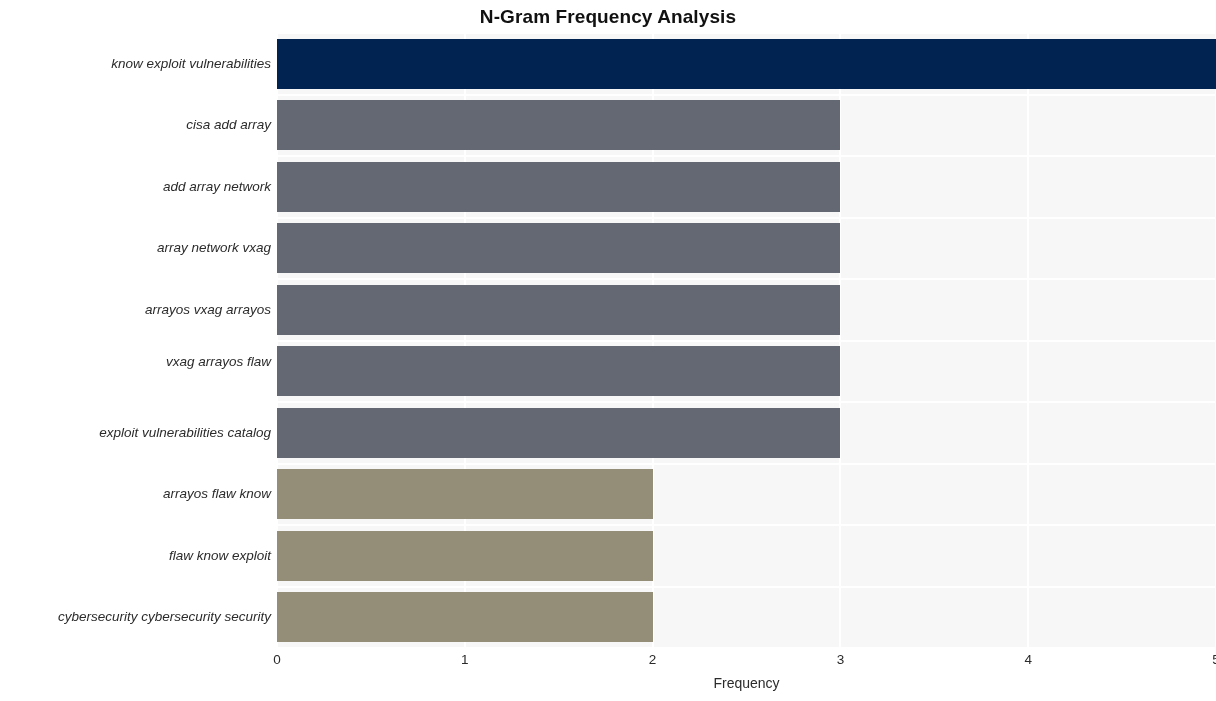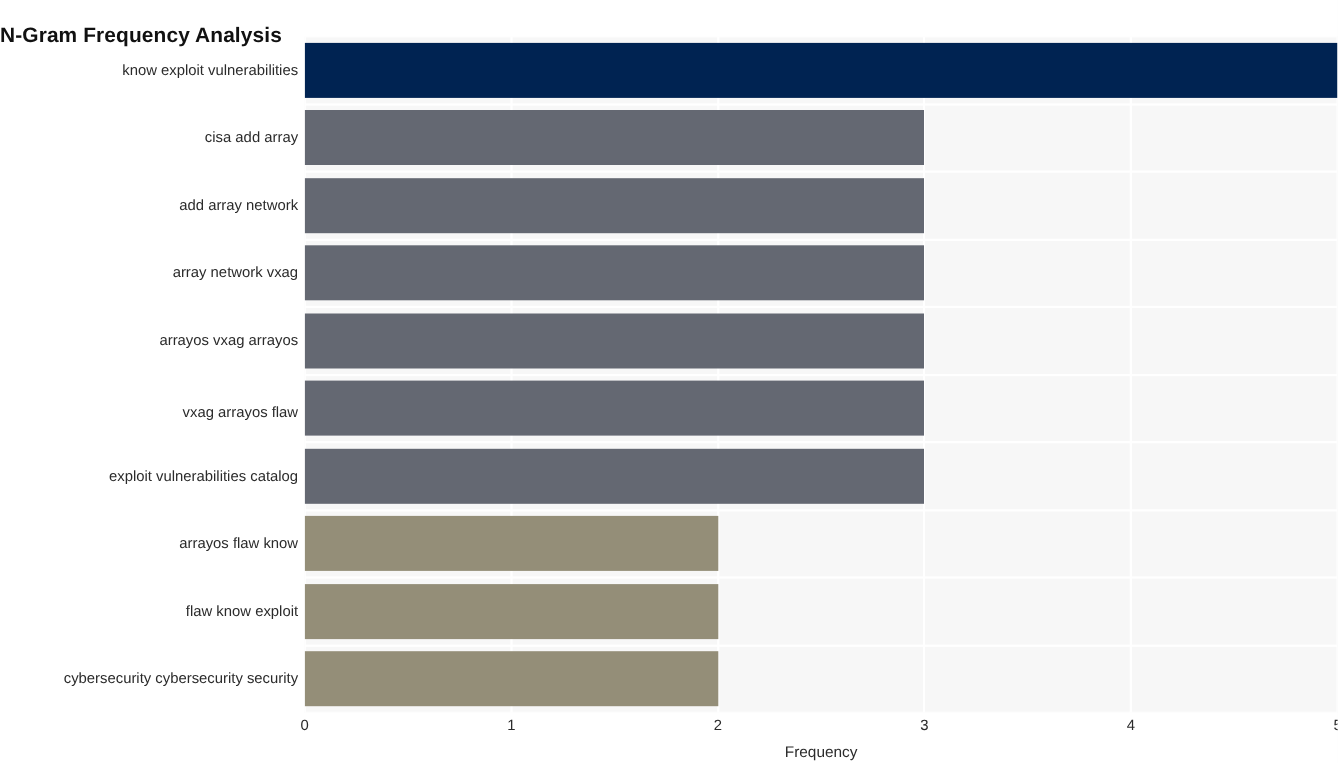--- a/index.html
+++ b/index.html
@@ -20,23 +20,23 @@
     left: 0;
     top: 0;
     width: 1216px;
     height: 701px;
   }
 
   
   .chart-title {
     position: absolute;
     left: 0;
-    top: 22px;
+    top: 6px;
     width: 1216px;
-    text-align: left;
+    text-align: center;
     font-size: 19px;
     font-weight: bold;
     color: #111111;
     letter-spacing: 0.1px;
     line-height: 22px;
   }
 
   
   .plot-area {
     position: absolute;
@@ -70,20 +70,21 @@
     height: 50px;
   }
 
   
   .ylabels {
     position: absolute;
     left: 0;
     top: 33px;
     width: 271px;
     height: 615px;
+    font-style: italic;
   }
   .ylabel {
     position: absolute;
     right: 0;
     width: 271px;
     text-align: right;
     font-size: 13.5px;
     color: #2b2b2b;
     height: 50px;
     line-height: 50px;
@@ -153,21 +154,21 @@
       <div class="bar" title="flaw know exploit: 2" style="top: 497.75px; width: 375.6px; background: rgb(148, 142, 120);"></div>
       <div class="bar" title="cybersecurity infrastructure security: 2" style="top: 559.25px; width: 375.6px; background: rgb(148, 142, 120);"></div>
     </div>
 
   <div class="ylabels" id="ylabels">
       <div class="ylabel" style="top: 5.75px;">know exploit vulnerabilities</div>
       <div class="ylabel" style="top: 67.25px;">cisa add array</div>
       <div class="ylabel" style="top: 128.75px;">add array network</div>
       <div class="ylabel" style="top: 190.25px; margin-left: 40px;">array network vxag</div>
       <div class="ylabel" style="top: 251.75px;">arrayos vxag arrayos</div>
-      <div class="ylabel" style="top: 317px;">vxag arrayos flaw</div>
+      <div class="ylabel" style="top: 304px;">vxag arrayos flaw</div>
       <div class="ylabel" style="top: 374.75px;">exploit vulnerabilities catalog</div>
       <div class="ylabel" style="top: 436.25px;">arrayos flaw know</div>
       <div class="ylabel" style="top: 497.75px; text-align: right;">flaw know exploit</div>
       <div class="ylabel" style="top: 559.25px;">cybersecurity cybersecurity security</div>
     </div>
 
   <div class="xticks" id="xticks">
       <div class="xtick" style="left: 0px;">0</div>
       <div class="xtick" style="left: 187.8px;">1</div>
       <div class="xtick" style="left: 375.6px;">2</div>

